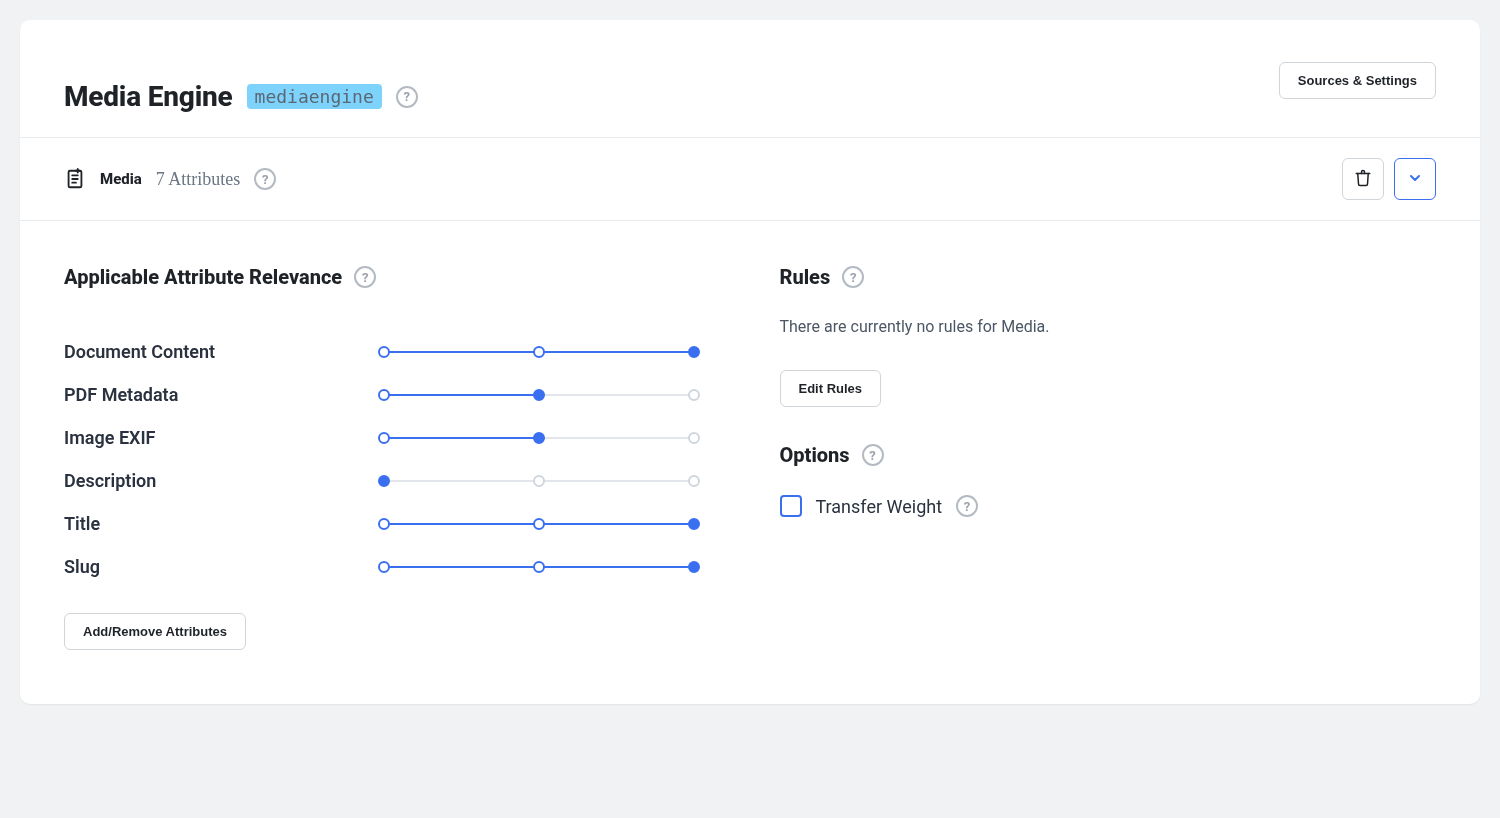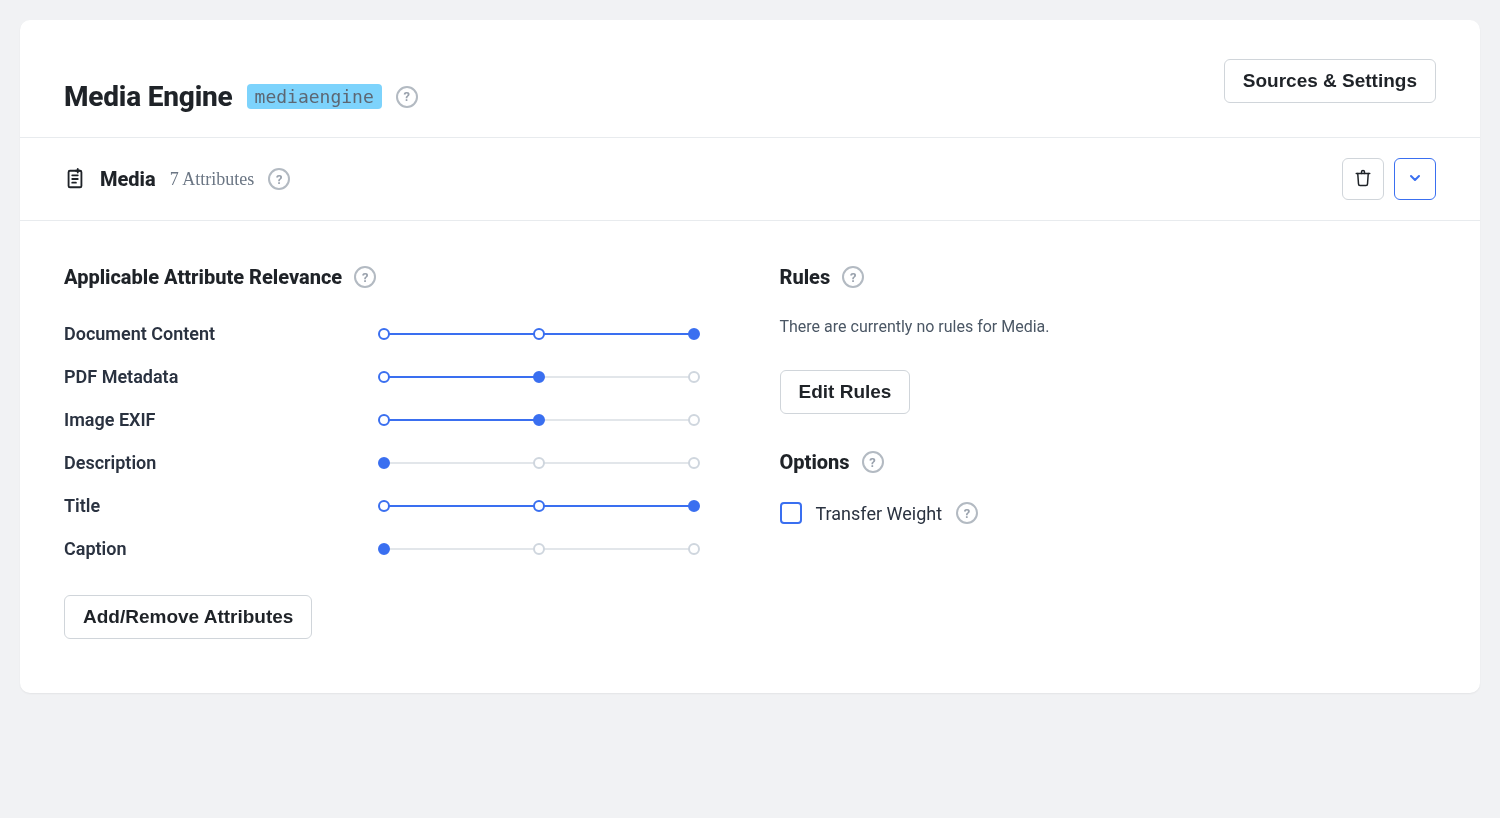--- a/index.html
+++ b/index.html
@@ -61,21 +61,21 @@
     }
     .header-actions {
       display: flex;
       gap: 12px;
     }
     .btn {
       background: #fff;
       border: 1px solid #d0d5da;
       border-radius: 6px;
       padding: 10px 18px;
-      font-size: 19px;
+      font-size: 13px;
       font-weight: 700;
       color: #1f2328;
       cursor: pointer;
       display: inline-flex;
       align-items: center;
       gap: 8px;
     }
     .chevron-down {
       display: inline-block;
     }
@@ -91,21 +91,21 @@
       display: flex;
       align-items: center;
       gap: 14px;
     }
     .doc-icon {
       width: 22px;
       height: 22px;
       color: #1f2328;
     }
     .section-title {
-      font-size: 20px;
+      font-size: 15px;
       font-weight: 800;
       color: #1f2328;
     }
     .section-sub {
       font-size: 18px;
       color: #6b7684;
       font-family: Liberation Serif, serif;
     }
     .section-right {
       display: flex;
@@ -138,21 +138,21 @@
     .sub-heading {
       display: flex;
       align-items: center;
       gap: 12px;
       font-size: 20px;
       font-weight: 800;
       color: #1f2328;
       margin-bottom: 28px;
     }
     .sub-heading.gap-top { margin-top: 36px; }
-    .attr-rows { display: flex; flex-direction: column; gap: 22px; margin-top: 34px; }
+    .attr-rows { display: flex; flex-direction: column; gap: 22px; margin-top: 52px; }
     .attr-row {
       display: flex;
       align-items: center;
     }
     .attr-label {
       width: 320px;
       font-size: 18px;
       font-weight: 600;
       color: #2a3240;
     }
@@ -329,27 +329,27 @@
             <div class="attr-label">Title</div>
             <div class="slider">
               <div class="track-base"></div>
               <div class="track-fill" style="width: 100%;"></div>
               <div class="stop active-ring" style="left: 0%;"></div>
               <div class="stop active-ring" style="left: 50%;"></div>
               <div class="stop sel" style="left: 100%;"></div>
             </div>
           </div>
           <div class="attr-row">
-            <div class="attr-label">Caption</div>
-            <div class="slider">
-              <div class="track-base"></div>
-              <div class="track-fill" style="width: 0%;"></div>
-              <div class="stop sel" style="left: 0%;"></div>
-              <div class="stop" style="left: 50%;"></div>
-              <div class="stop" style="left: 100%;"></div>
+            <div class="attr-label">Slug</div>
+            <div class="slider">
+              <div class="track-base"></div>
+              <div class="track-fill" style="width: 100%;"></div>
+              <div class="stop active-ring" style="left: 0%;"></div>
+              <div class="stop active-ring" style="left: 50%;"></div>
+              <div class="stop sel" style="left: 100%;"></div>
             </div>
           </div>
         </div>
 
       <div class="add-remove">
         <button class="btn">
           <span>Add/Remove Attributes</span>
         </button>
       </div>
     </div>

